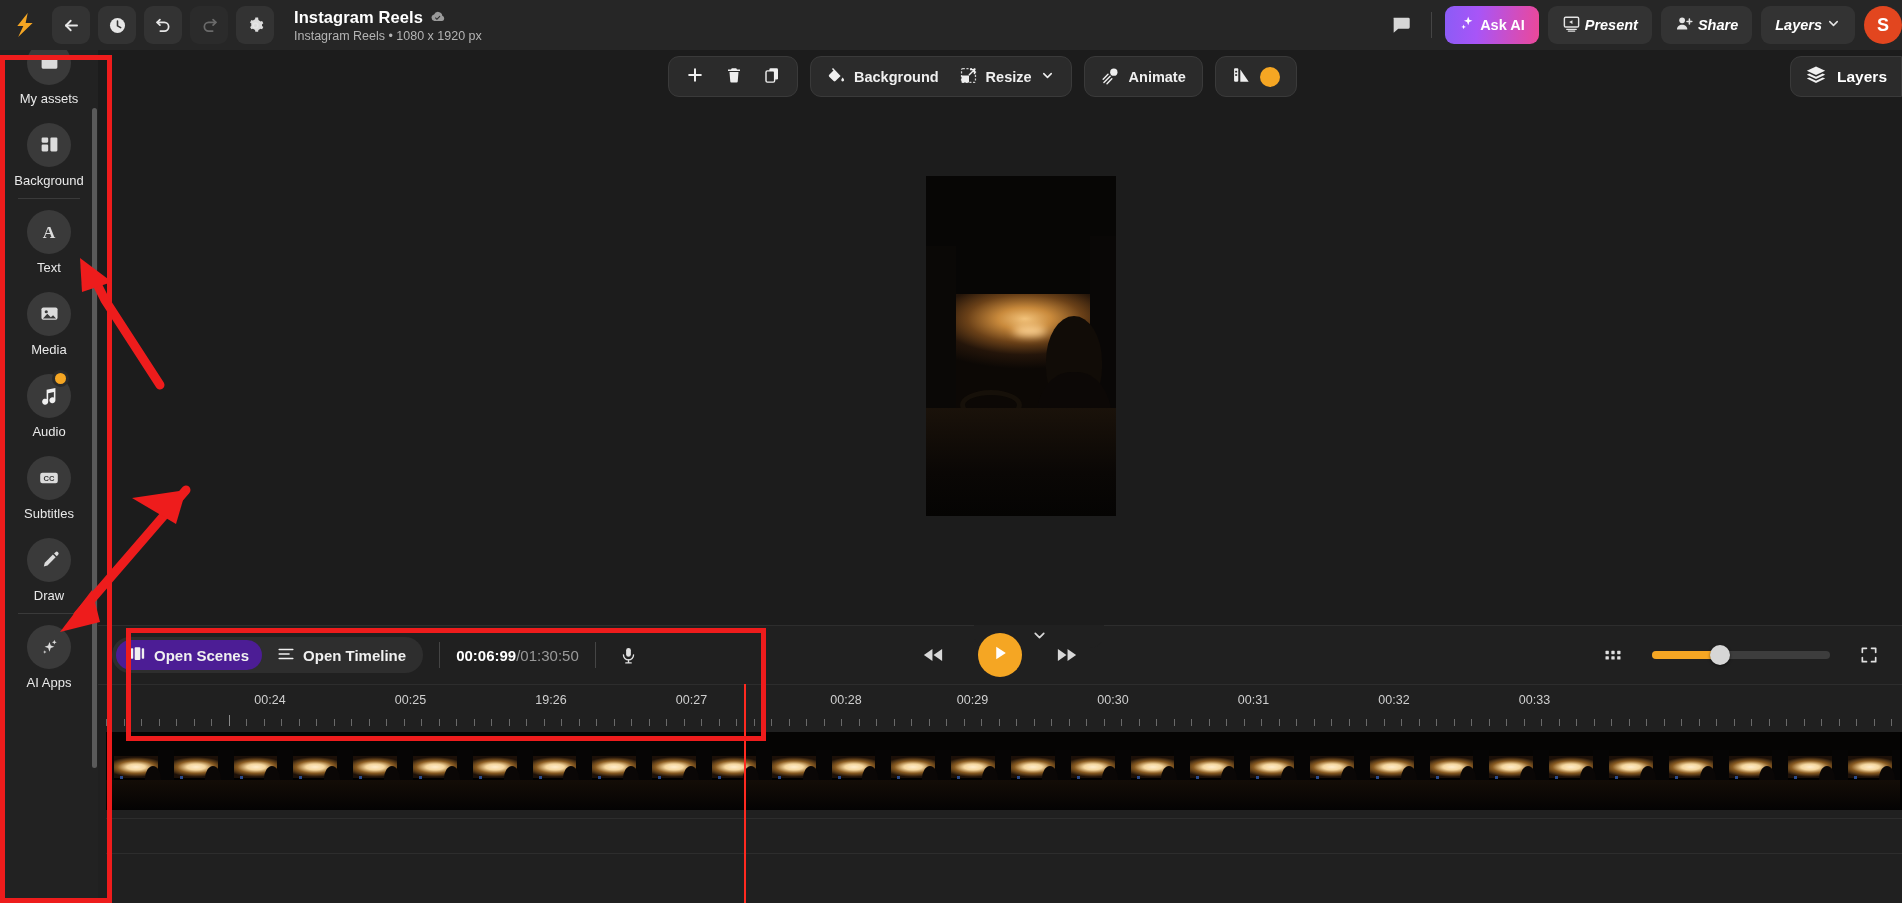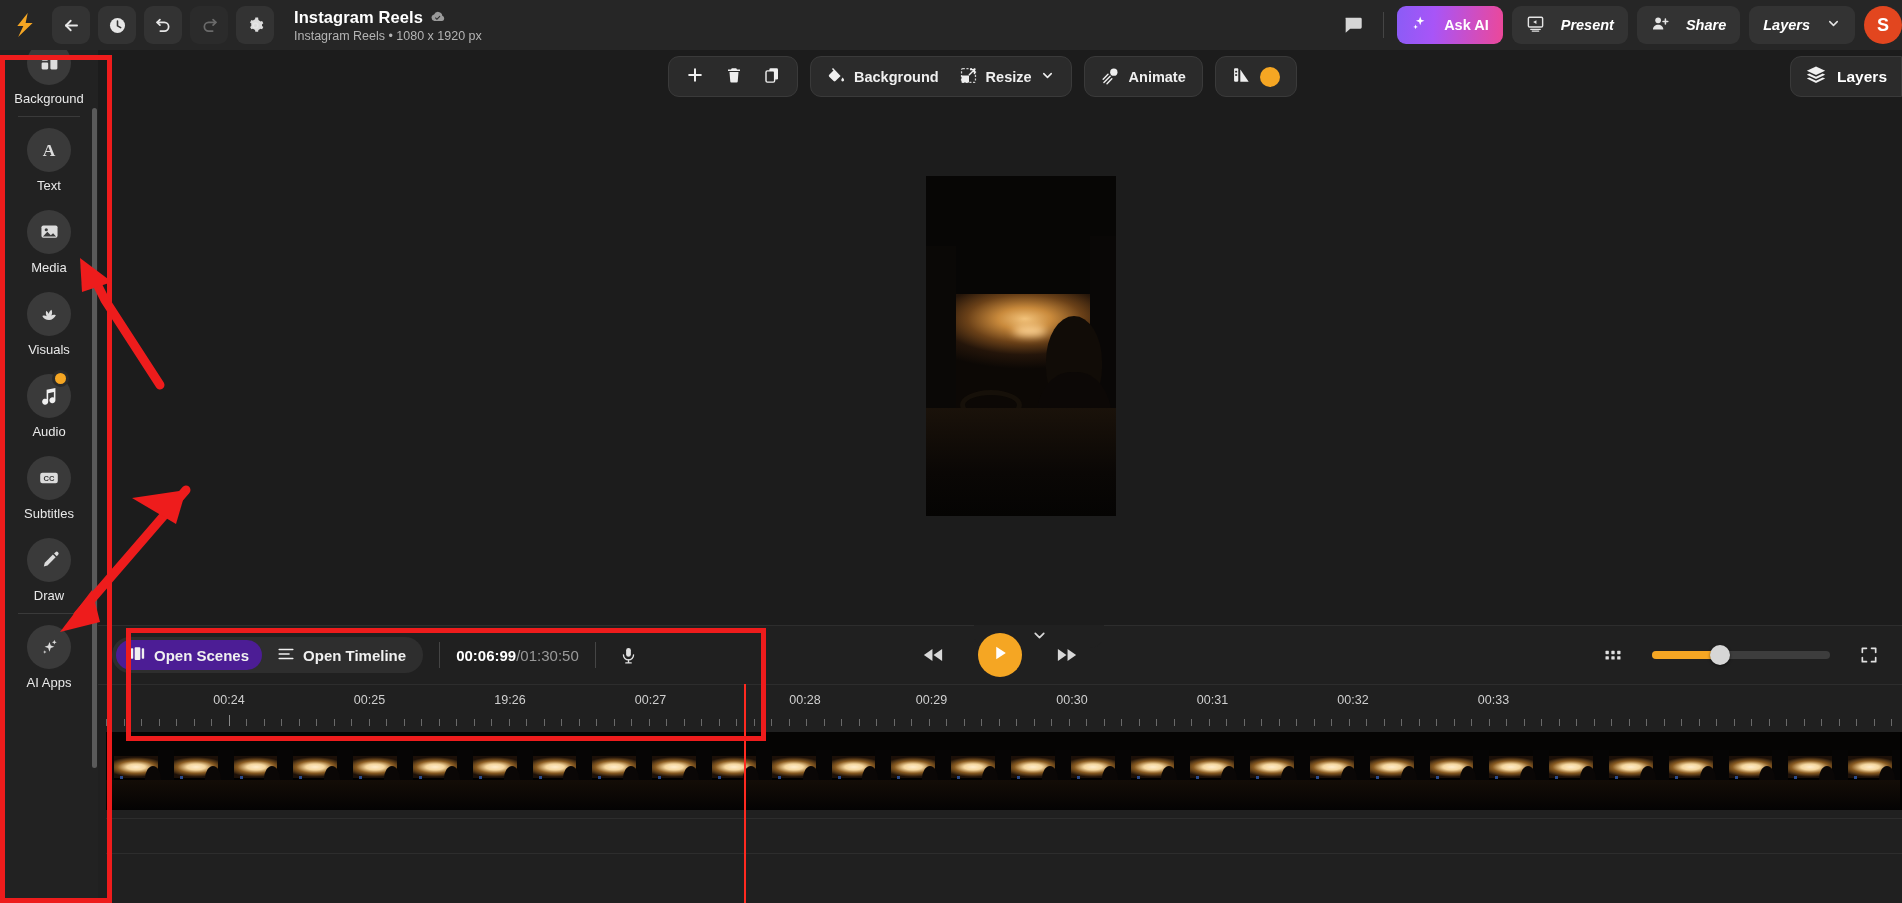--- a/index.html
+++ b/index.html
@@ -35,21 +35,21 @@
   .cloud-ico { display: flex; align-items: center; }
   .doc-sub { font-size: 12.5px; color: #b4b4b4; margin-top: 2px; }
 
   .header-right {
     margin-left: auto; display: flex; align-items: center; gap: 9px; padding-right: 0px; height: 50px;
   }
   .icon-round { width: 34px; height: 34px; border-radius: 8px; display:flex; align-items:center; justify-content:center; cursor:pointer;}
   .hsep { width: 1px; height: 26px; background: #454545; margin: 0 4px; }
   .pill {
     height: 38px; border-radius: 9px; background: #333333;
-    display: flex; align-items: center; gap: 16px; padding: 0 14px;
+    display: flex; align-items: center; gap: 4px; padding: 0 14px;
     font-size: 14.5px; font-weight: bold; color: #ffffff; cursor: pointer; white-space: nowrap;
   }
   .pill.ai { background: linear-gradient(95deg, #8b5cf6 0%, #a855f7 35%, #ec4899 100%); }
   .pill.plain { background: #333333; font-style: italic; }
   .avatar {
     width: 38px; height: 38px; border-radius: 50%; background: #e2461f;
     display:flex; align-items:center; justify-content:center;
     font-size: 18px; font-weight: bold; color: #fff; flex: none;
     position: relative; overflow: visible;
   }
@@ -169,21 +169,21 @@
   .slider { width: 178px; height: 8px; border-radius: 4px; background: #3d3d3d; position: relative; cursor: pointer;}
   .slider .fill { position:absolute; left:0; top:0; height:8px; border-radius:4px; background:#f5a623; }
   .slider .knob {
     position:absolute; top:-6px; width:20px; height:20px; border-radius:50%;
     background:#d6d6d6; box-shadow: 0 1px 3px rgba(0,0,0,.5);
   }
 
   
   .ruler { position: absolute; left: 0; top: 58px; width: 1804px; height: 48px;
            border-top: 1px solid #2d2d2d; }
-  .rtick { position: absolute; top: 8px; font-size: 12.5px; color: #cfcfcf; transform: translateX(-50%); }
+  .rtick { position: absolute; top: 8px; font-size: 12.5px; color: #cfcfcf; transform: translateX(-50%); margin-left: 41px; }
   .rmark { position: absolute; bottom: 6px; width: 1px; height: 7px; background: #6a6a6a; }
   .rmark.major { height: 11px; background: #8a8a8a; }
 
   .playhead { position:absolute; top:58px; left: 646px; width: 2px; height: 220px; background:#ff2a20; z-index: 6; }
 
   
   .strip-wrap { position:absolute; left: 8px; top: 106px; width: 1796px; height: 78px; }
   .strip { position: absolute; left: 0; top: 0; width: 1796px; height: 78px;
            background: #000; display: flex; overflow: hidden; }
   .frame { width: 59.8px; height: 78px; flex: none; position: relative; overflow: hidden; background:#000; }
@@ -308,20 +308,28 @@
       </div>
       <div class="avatar">
         <span>S</span>
       </div>
     </div>
   </div>
 
   <div class="sidebar">
     <div class="side-scroll">
 
+      <div class="side-item">
+        <div class="side-ico">
+          <svg width="21" height="21" viewBox="0 0 24 24" fill="#dcdcdc">
+            <path d="M3 6.5A1.5 1.5 0 0 1 4.5 5h4l2 2h9A1.5 1.5 0 0 1 21 8.5v9A1.5 1.5 0 0 1 19.5 19h-15A1.5 1.5 0 0 1 3 17.5z"></path>
+          </svg>
+        </div>
+        <div class="side-label">My assets</div>
+      </div>
 
       <div class="side-item">
         <div class="side-ico">
           <svg width="21" height="21" viewBox="0 0 24 24" fill="#dcdcdc">
             <rect x="3" y="4" width="7.5" height="6" rx="1.3"></rect>
             <rect x="3" y="12" width="7.5" height="8" rx="1.3"></rect>
             <rect x="13" y="4" width="8" height="16" rx="1.3"></rect>
           </svg>
         </div>
         <div class="side-label">Background</div>
@@ -342,28 +350,20 @@
         <div class="side-ico">
           <svg width="21" height="21" viewBox="0 0 24 24" fill="#dcdcdc">
             <rect x="2.8" y="5" width="18.4" height="14" rx="2.2"></rect>
             <circle cx="8.3" cy="10" r="1.8" fill="#3a3a3a"></circle>
             <path d="M4.5 17.6l5-5.4 4 4 2.6-2.3 3.4 3.7z" fill="#3a3a3a"></path>
           </svg>
         </div>
         <div class="side-label">Media</div>
       </div>
 
-      <div class="side-item">
-        <div class="side-ico">
-          <svg width="22" height="22" viewBox="0 0 24 24" fill="#dcdcdc">
-            <path d="M12 18.5c-3.2 0-6-1.8-7.3-4.4 1.6-.7 3.4-.6 4.8.3C8.6 12.6 8.2 10.4 9 8.4c1.3.8 2.3 2.1 2.7 3.5.3-1.9 1.4-3.6 3-4.6 1 2 .9 4.4-.2 6.3 1.5-1 3.4-1.1 5-.3-1.3 2.8-4.1 5.2-7.5 5.2z"></path>
-          </svg>
-        </div>
-        <div class="side-label">Visuals</div>
-      </div>
 
       <div class="side-item">
         <div class="side-ico">
           <div class="badge-dot"></div>
           <svg width="22" height="22" viewBox="0 0 24 24" fill="#f0f0f0">
             <path d="M19 3.2l-9.6 2v10.1a3.3 3.3 0 1 0 1.7 2.9V8.9l6.2-1.3v6.1a3.3 3.3 0 1 0 1.7 2.9z"></path>
           </svg>
         </div>
         <div class="side-label">Audio</div>
       </div>

